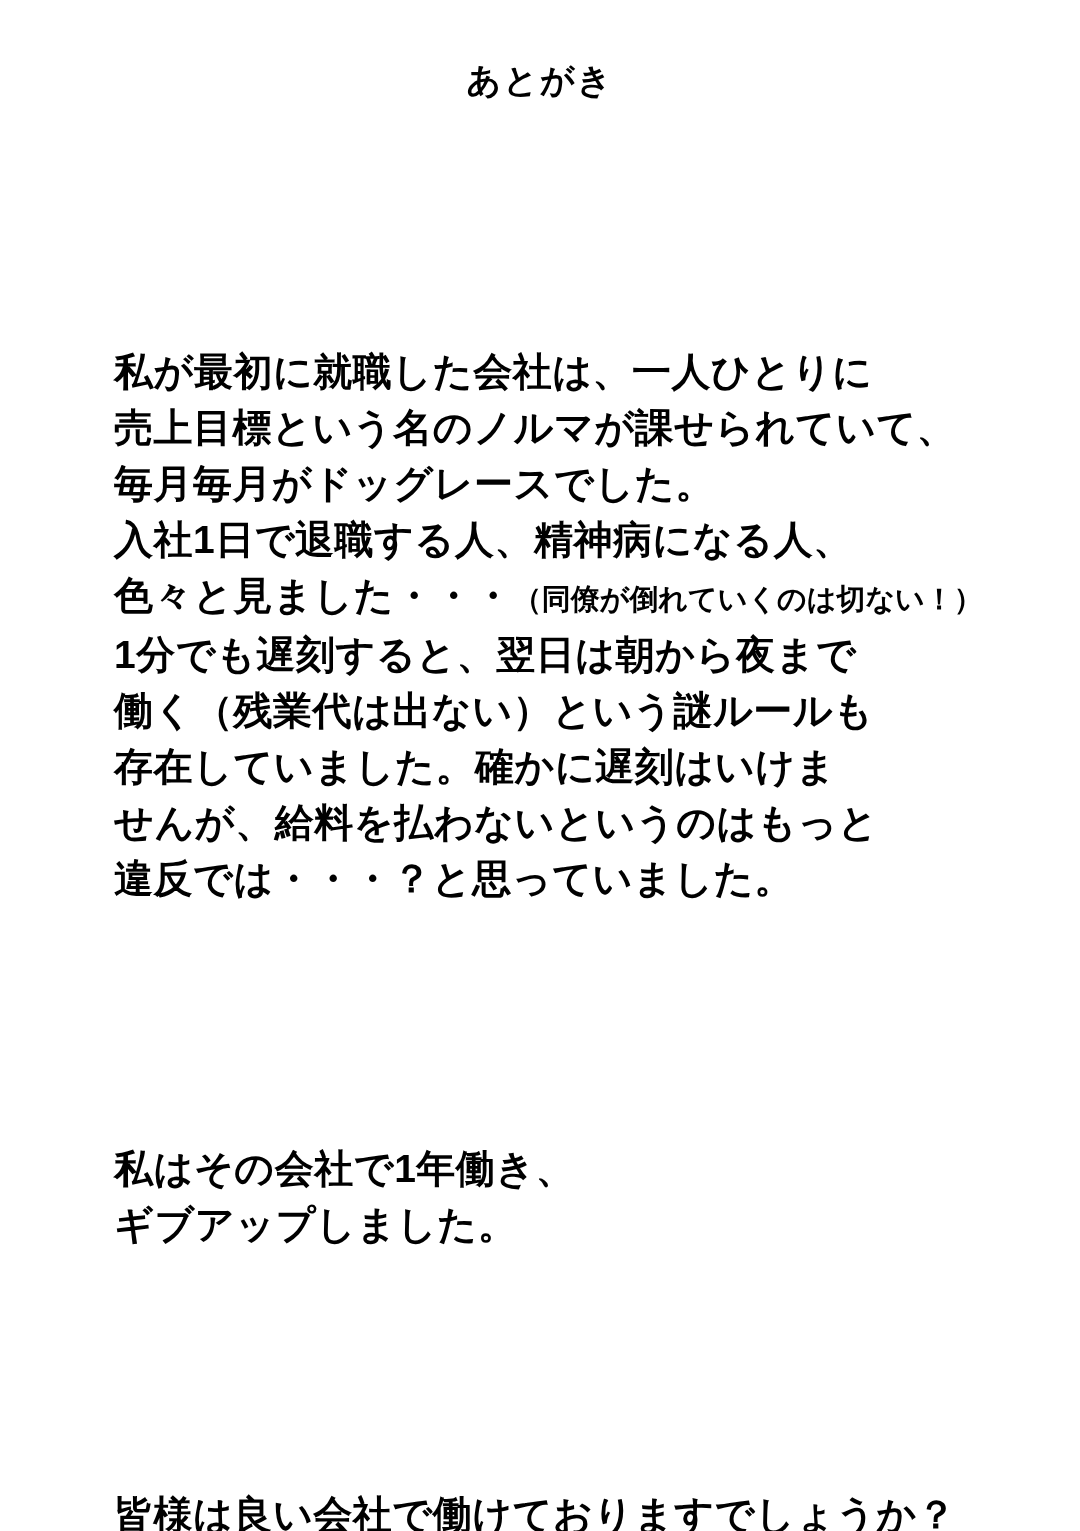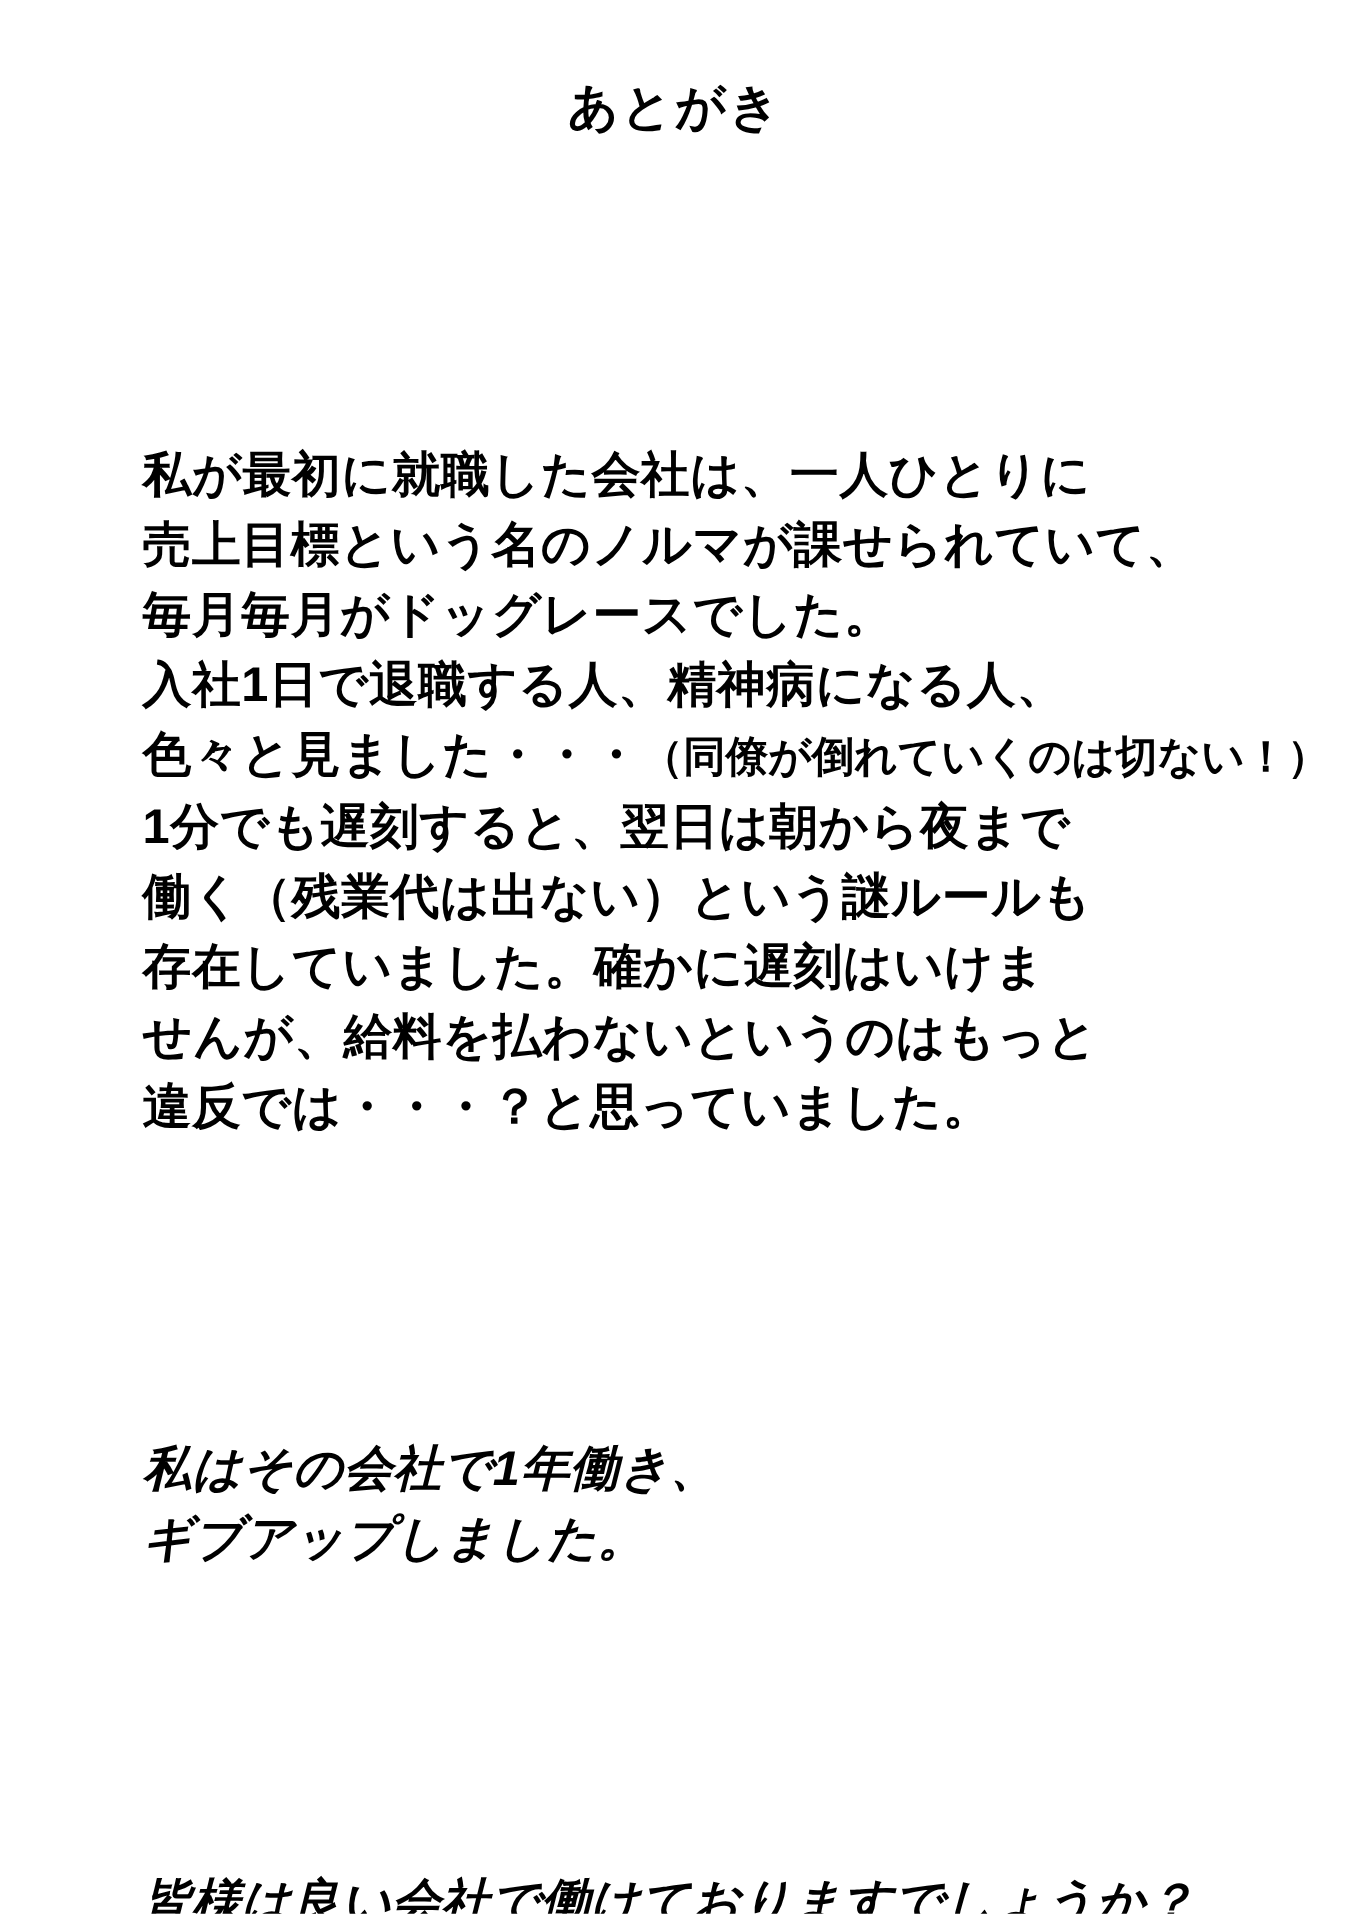--- a/index.html
+++ b/index.html
@@ -16,21 +16,21 @@
   }
   .page {
     position: relative;
     width: 1080px;
     height: 1531px;
     background: #ffffff;
     box-sizing: border-box;
   }
   .page-title {
     text-align: center;
-    font-size: 40px;
+    font-size: 34px;
     font-weight: 700;
     letter-spacing: 2px;
     margin: 0;
     padding-top: 58px;
   }
   .body-text {
     margin: 0;
     padding: 0 0 0 104px;
     padding-top: 62px;
     font-size: 39px;
@@ -38,24 +38,23 @@
     font-weight: 600;
     letter-spacing: 0.5px;
     white-space: pre-wrap;
   }
   .para {
     margin: 10px;
     white-space: pre-wrap;
   }
   .para + .para {
     margin-top: 56px;
-    font-style: italic;
   }
   .inline-note {
-    font-size: 34px;
+    font-size: 29px;
     font-weight: 600;
     letter-spacing: 0;
   }
 </style>
 </head>
 <body>
 
 <div class="page">
 
   <h1 class="page-title">あとがき</h1>

